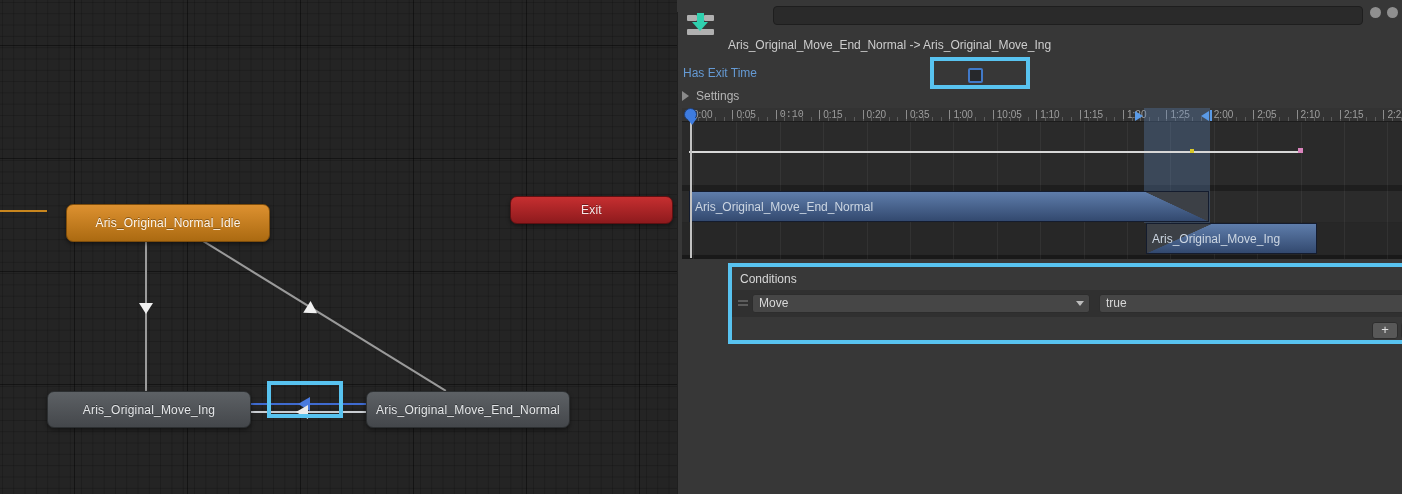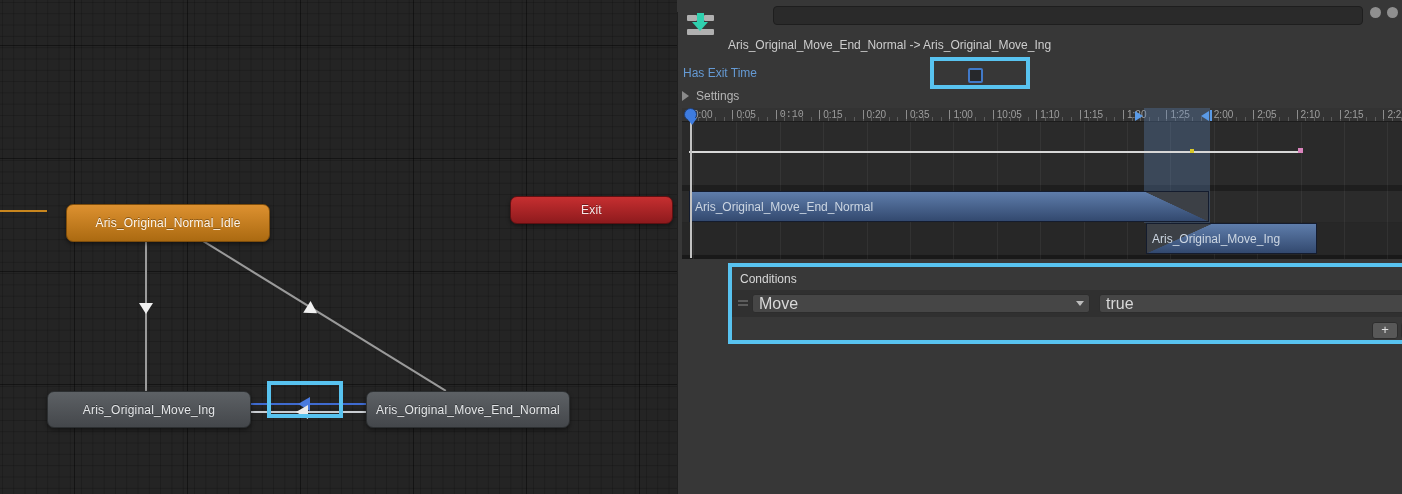--- a/index.html
+++ b/index.html
@@ -119,21 +119,21 @@
   #playhead-pin::after { content:""; position:absolute; left:2px; top:9px; width:0; height:0;
     border-left:5px solid transparent; border-right:5px solid transparent; border-top:7px solid #3e7ce0; }
   
   #conditions-box { position:absolute; left:6px; top:251px; width:717px; height:81px;
     border:4px solid #58c3f0; background:#383838;margin-left:44px; }
   #conditions-title { position:absolute; left:8px; top:5px; color:#d8d8d8; font-size:12px; }
   #condition-row { position:absolute; left:0; top:23px; width:100%; height:27px; background:#303030; }
   #reorder-handle { position:absolute; left:6px; top:10px; width:10px; height:6px;
     border-top:2px solid #5c5c5c; border-bottom:2px solid #5c5c5c; }
   .dropdown { position:absolute; top:4px; height:19px; background:#464646; border:1px solid #2d2d2d;
-    border-radius:3px; color:#d8d8d8; font-size:16px; line-height:17px; padding:0 18px 0 6px; }
+    border-radius:3px; color:#d8d8d8; font-size:12px; line-height:17px; padding:0 18px 0 6px; }
   #param-dropdown { left:20px; width:338px; }
   #value-dropdown { left:367px; width:339px; }
   .dd-arrow { position:absolute; right:5px; top:6px; width:0; height:0;
     border-left:4px solid transparent; border-right:4px solid transparent; border-top:5px solid #bdbdbd; }
   #cond-buttons { position:absolute; right:14px; top:55px; display:flex; gap:3px; }
   .small-btn { width:26px; height:17px; background:#585858; border:1px solid #2d2d2d; border-radius:3px;
     color:#e0e0e0; font-size:13px; line-height:14px; text-align:center; }
 </style>
 </head>
 <body>

